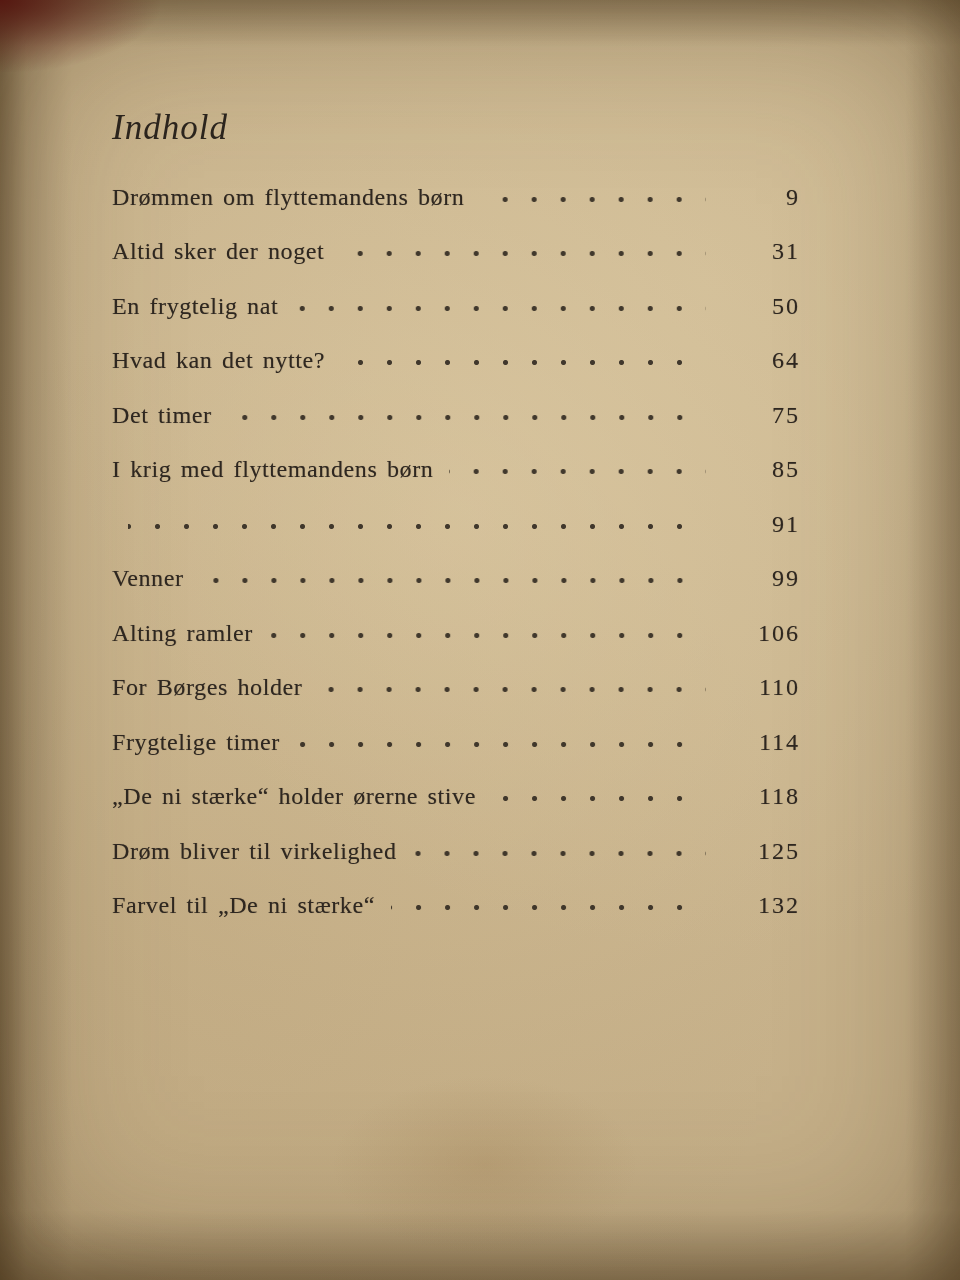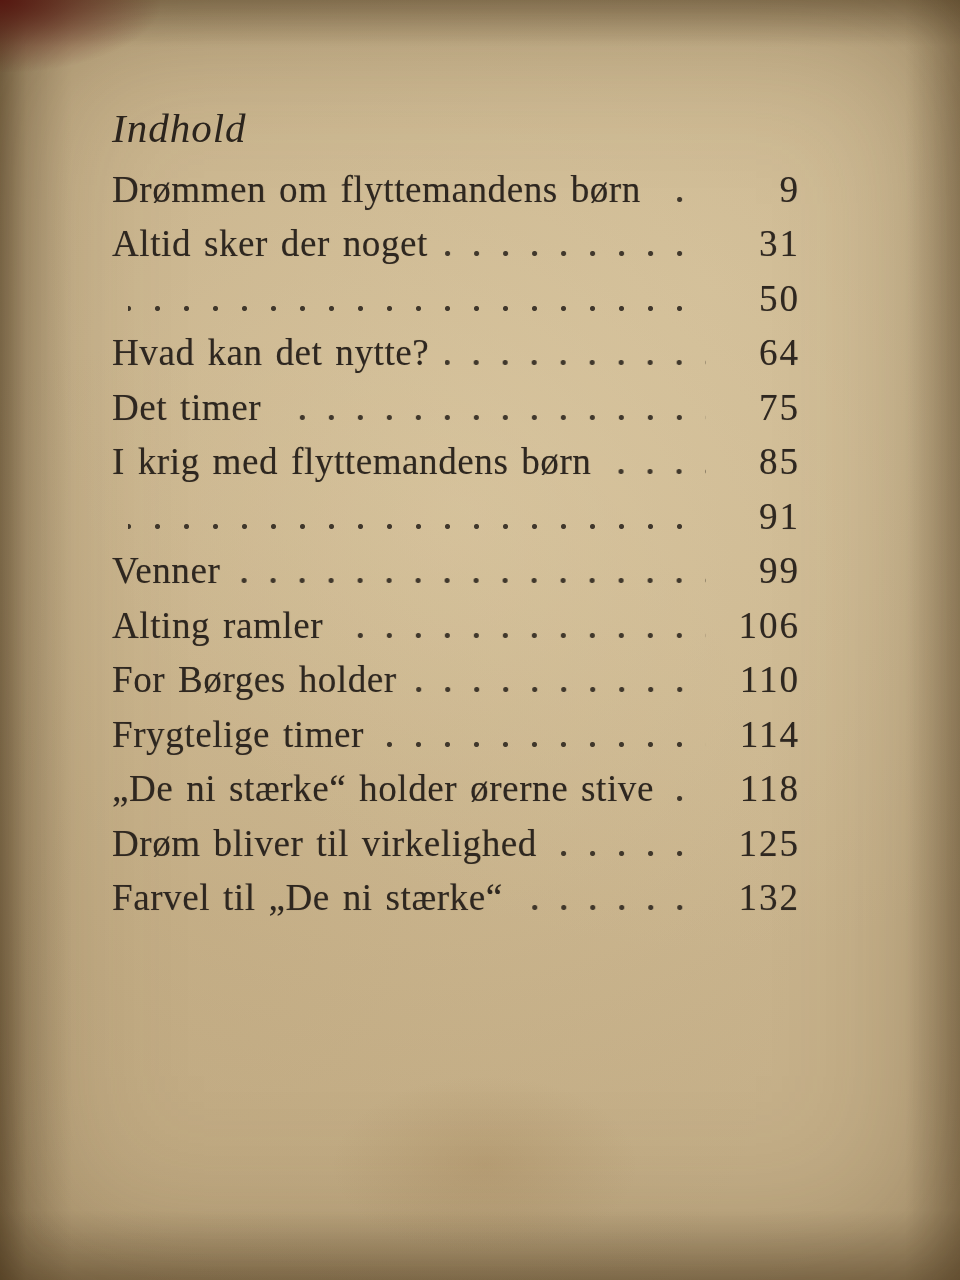--- a/index.html
+++ b/index.html
@@ -53,31 +53,31 @@
     position: absolute;
     left: 112px;
     top: 106px;
     right: 160px;
     color: #2e2720;
     font-variant-numeric: oldstyle-nums;
   }
   .toc-title {
     font-style: italic;
     font-weight: normal;
-    font-size: 41px;
+    font-size: 35px;
     line-height: 44px;
     margin: 0 0 6px 0;
     letter-spacing: 1px;
     color: #2b241d;
   }
   .row {
     display: flex;
     align-items: flex-end;
     height: 54.5px;
-    font-size: 37px;
+    font-size: 24px;
     letter-spacing: 0.6px;
     word-spacing: 3px;
     text-shadow: 0.3px 0.3px 0.7px rgba(42,32,22,0.35);
   }
   .row .t {
     white-space: nowrap;
   }
   .leader {
     flex: 1;
     height: 5px;
@@ -105,20 +105,21 @@
           <span class="t">Drømmen om flyttemandens børn</span>
           <span class="leader"></span>
           <span class="num">9</span>
         </div>
         <div class="row">
           <span class="t">Altid sker der noget</span>
           <span class="leader"></span>
           <span class="num">31</span>
         </div>
         <div class="row">
+          <span class="t">En frygtelig nat</span>
           <span class="leader"></span>
           <span class="num">50</span>
         </div>
         <div class="row">
           <span class="t">Hvad kan det nytte?</span>
           <span class="leader"></span>
           <span class="num">64</span>
         </div>
         <div class="row">
           <span class="t">Det timer</span>

